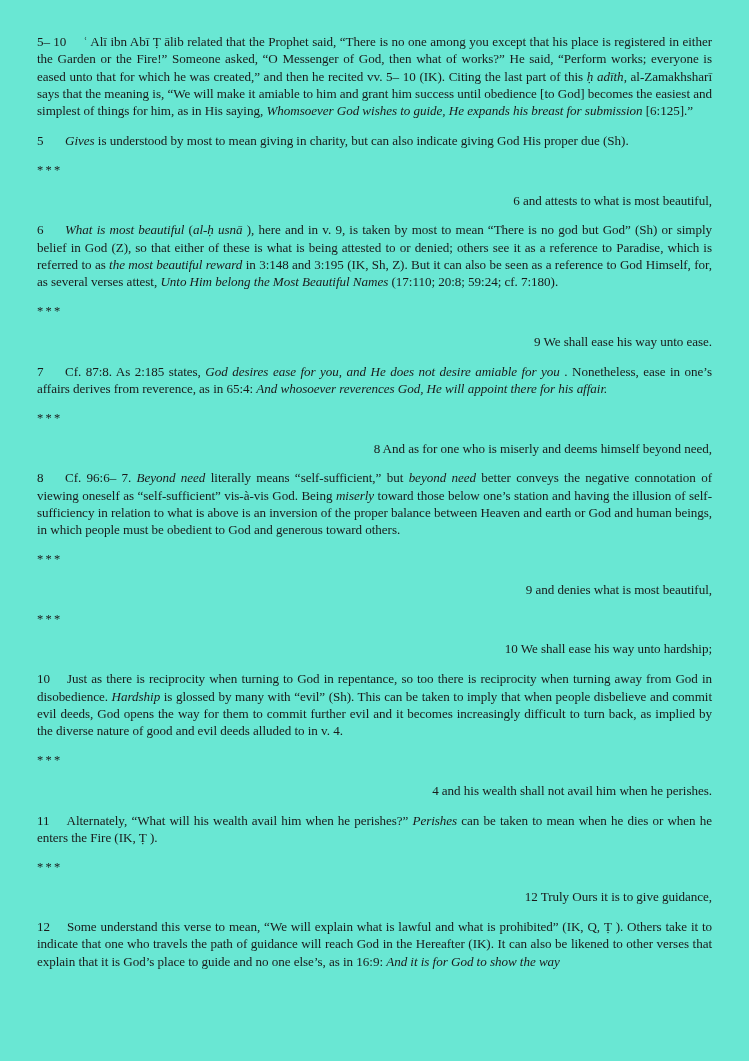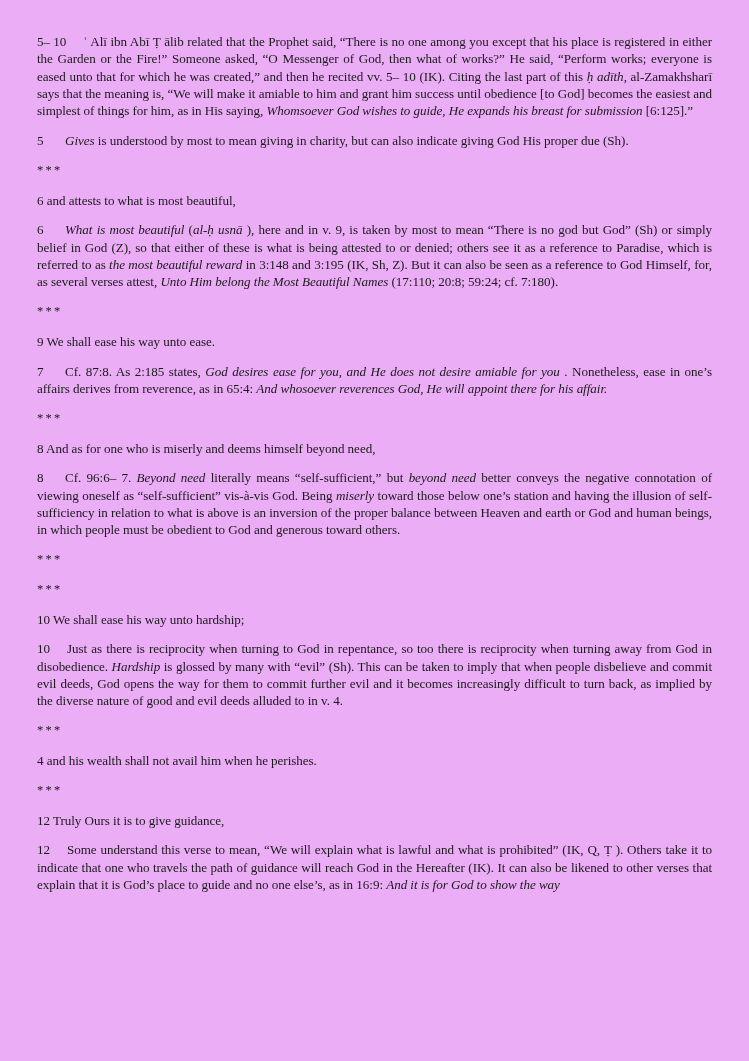--- a/index.html
+++ b/index.html
@@ -12,39 +12,39 @@
     width: 749px;
     height: 1061px;
     font-family: "Liberation Serif", "DejaVu Serif", serif;
     color: #1a1a1a;
     -webkit-font-smoothing: antialiased;
   }
   .page {
     position: relative;
     width: 749px;
     height: 1061px;
-    background: #f0abfc;
+    background: #5eead4;
     box-sizing: border-box;
     padding: 33px 37px 0 37px;
     overflow: hidden;
   }
   .textcol {
     width: 675px;
   }
   
   .para {
     margin: 0 0 12.5px 0;
     font-size: 13.1px;
     line-height: 17.3px;
     text-align: justify;
     text-justify: inter-word;
     letter-spacing: -0.05px;
   }
   .para.verse {
-    text-align: left;
+    text-align: right;
   }
   .para.sep {
     text-align: left;
     letter-spacing: 2.2px;
     font-size: 12.5px;
     margin: 0 0 12.5px 0;
   }
   
   .vnum {
     display: inline-block;
@@ -68,22 +68,24 @@
       <p class="para sep">***</p>
       <p class="para verse"><span>6 and attests to what is most beautiful,</span></p>
       <p class="para commentary"><span class="vnum">6</span><span class="gap"></span><i>What is most beautiful</i><span> (</span><i>al-ḥ usnā</i><span> ), here and in v. 9, is taken by most to mean “There is no god but God” (Sh) or simply belief in God (Z), so that either of these is what is being attested to or denied; others see it as a reference to Paradise, which is referred to as </span><i>the most beautiful reward</i><span> in 3:148 and 3:195 (IK, Sh, Z). But it can also be seen as a reference to God Himself, for, as several verses attest, </span><i>Unto Him belong the Most Beautiful Names</i><span> (17:110; 20:8; 59:24; cf. 7:180).</span></p>
       <p class="para sep">***</p>
       <p class="para verse"><span>9 We shall ease his way unto ease.</span></p>
       <p class="para commentary"><span class="vnum">7</span><span class="gap"></span><span>Cf. 87:8. As 2:185 states, </span><i>God desires ease for you, and He does not desire amiable for you</i><span> . Nonetheless, ease in one’s affairs derives from reverence, as in 65:4: </span><i>And whosoever reverences God, He will appoint there for his affair.</i></p>
       <p class="para sep">***</p>
       <p class="para verse"><span>8 And as for one who is miserly and deems himself beyond need,</span></p>
       <p class="para commentary"><span class="vnum">8</span><span class="gap"></span><span>Cf. 96:6– 7. </span><i>Beyond need</i><span> literally means “self-sufficient,” but </span><i>beyond need</i><span> better conveys the negative connotation of viewing oneself as “self-sufficient” vis-à-vis God. Being </span><i>miserly</i><span> toward those below one’s station and having the illusion of self-sufficiency in relation to what is above is an inversion of the proper balance between Heaven and earth or God and human beings, in which people must be obedient to God and generous toward others.</span></p>
       <p class="para sep">***</p>
+      <p class="para verse"><span>9 and denies what is most beautiful,</span></p>
       <p class="para sep">***</p>
       <p class="para verse"><span>10 We shall ease his way unto hardship;</span></p>
       <p class="para commentary"><span class="vnum">10</span><span class="gap"></span><span>Just as there is reciprocity when turning to God in repentance, so too there is reciprocity when turning away from God in disobedience. </span><i>Hardship</i><span> is glossed by many with “evil” (Sh). This can be taken to imply that when people disbelieve and commit evil deeds, God opens the way for them to commit further evil and it becomes increasingly difficult to turn back, as implied by the diverse nature of good and evil deeds alluded to in v. 4.</span></p>
       <p class="para sep">***</p>
       <p class="para verse"><span>4 and his wealth shall not avail him when he perishes.</span></p>
+      <p class="para commentary"><span class="vnum">11</span><span class="gap"></span><span>Alternately, “What will his wealth avail him when he perishes?” </span><i>Perishes</i><span> can be taken to mean when he dies or when he enters the Fire (IK, Ṭ ).</span></p>
       <p class="para sep">***</p>
       <p class="para verse"><span>12 Truly Ours it is to give guidance,</span></p>
       <p class="para commentary"><span class="vnum">12</span><span class="gap"></span><span>Some understand this verse to mean, “We will explain what is lawful and what is prohibited” (IK, Q, Ṭ ). Others take it to indicate that one who travels the path of guidance will reach God in the Hereafter (IK). It can also be likened to other verses that explain that it is God’s place to guide and no one else’s, as in 16:9: </span><i>And it is for God to show the way</i></p>
     </div>
 </div>
 
 </body></html>

